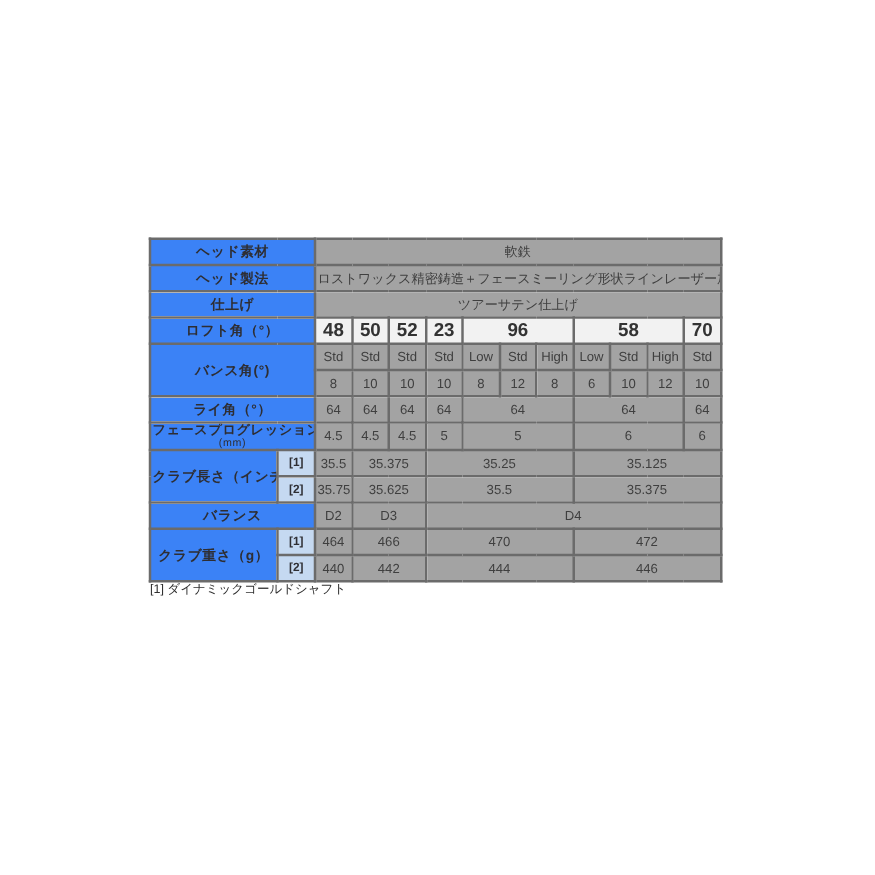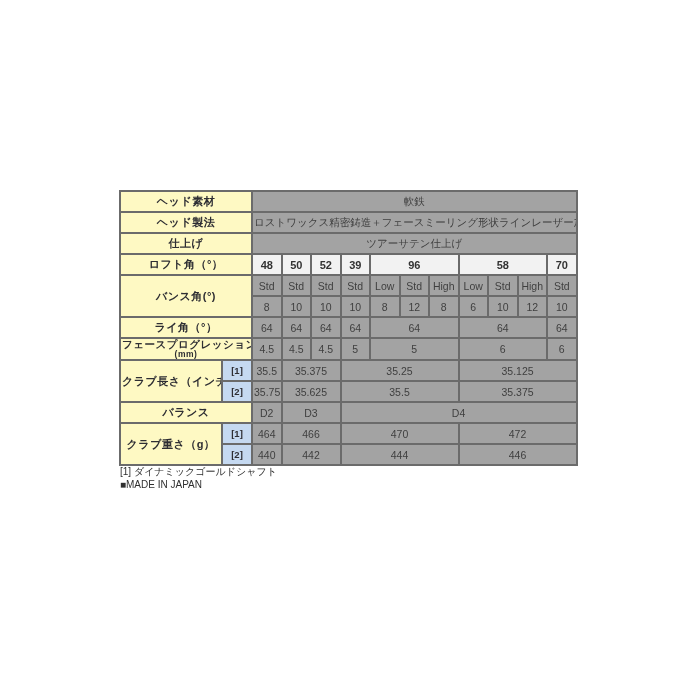--- a/index.html
+++ b/index.html
@@ -22,49 +22,49 @@
   .spec-table td{
     border:2px solid #6b6b6b;
     text-align:center;
     vertical-align:middle;
     padding:0 1px;
     overflow:hidden;
     white-space:nowrap;
   }
   .spec-table tr{height:21px;}
   td.label{
-    background:#fef9c3;
+    background:#3b82f6;
     font-weight:bold;
     font-size:11px;
     color:#2e2e33;
     letter-spacing:0.5px;
   }
   td.sublabel{
     background:#c5d9f1;
     font-weight:bold;
     font-size:9.5px;
     color:#2e2e33;
   }
   td.data{
     background:#a3a3a3;
     font-size:10.5px;
     color:#3f3f3f;
   }
   td.loft{
     background:#f2f2f2;
-    font-size:11px;
+    font-size:15px;
     font-weight:bold;
     color:#333;
     text-align:center;
   }
   td .mainline{line-height:11px;font-size:10.5px;}
   td .sub{
     font-size:8.5px;
     line-height:9px;
-    font-weight:bold;
+    font-weight:normal;
   }
   tr.light-top td{
     border-top:1px solid #adadad;
   }
   .footnotes{
     position:absolute;
     left:120px;top:466px;
     font-size:10px;
     line-height:12.8px;
     color:#2f2f2f;
@@ -101,21 +101,21 @@
       </tr>
       <tr>
         <td class="label" colspan="2">仕上げ</td>
         <td class="data" colspan="11">ツアーサテン仕上げ</td>
       </tr>
       <tr>
         <td class="label" colspan="2">ロフト角（°）</td>
         <td class="loft">48</td>
         <td class="loft">50</td>
         <td class="loft">52</td>
-        <td class="loft">39</td>
+        <td class="loft">23</td>
         <td class="loft" colspan="3">96</td>
         <td class="loft" colspan="3">58</td>
         <td class="loft">70</td>
       </tr>
       <tr>
         <td class="label" colspan="2" rowspan="2">バンス角(°)</td>
         <td class="data">Std</td>
         <td class="data">Std</td>
         <td class="data">Std</td>
         <td class="data">Std</td>
@@ -197,14 +197,13 @@
         <td class="data">440</td>
         <td class="data" colspan="2">442</td>
         <td class="data" colspan="4">444</td>
         <td class="data" colspan="4">446</td>
       </tr>
     </tbody>
 </table>
 
 <div class="footnotes">
   <div>[1] ダイナミックゴールドシャフト</div>
-  <div>■MADE IN JAPAN</div>
 </div>
 
 </body></html>

